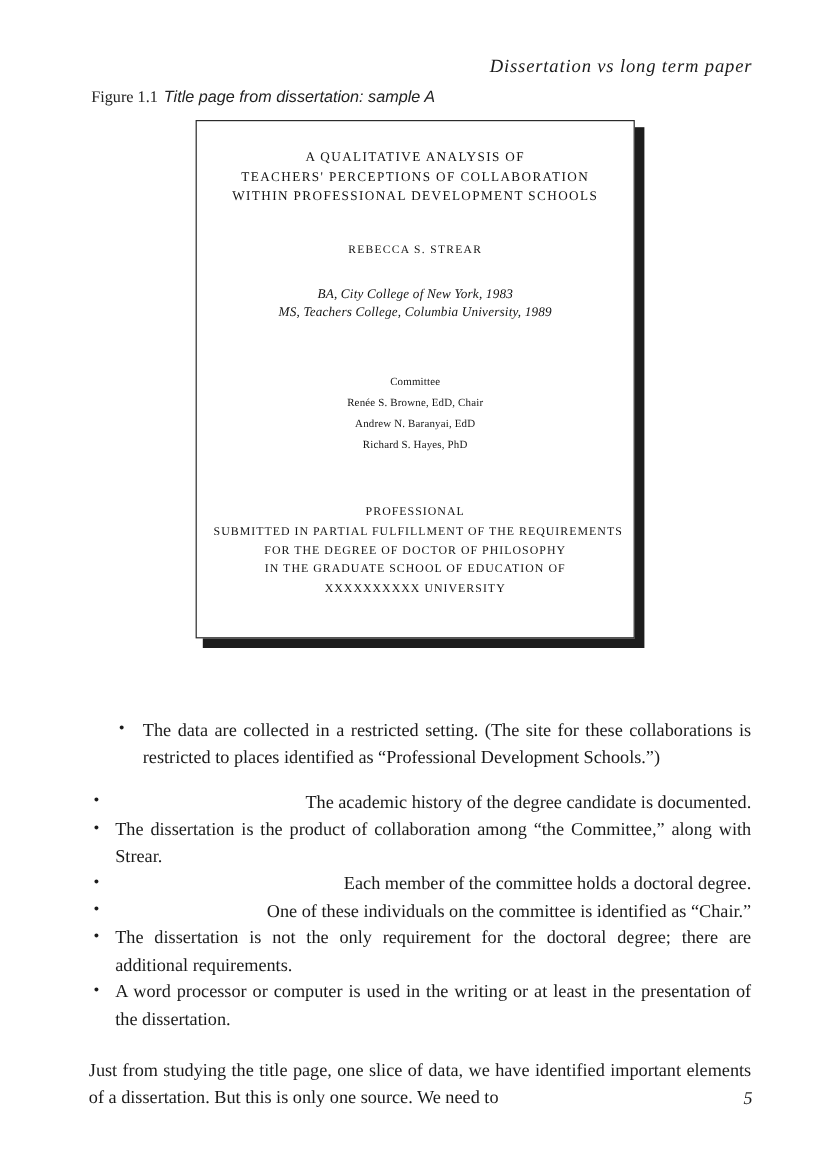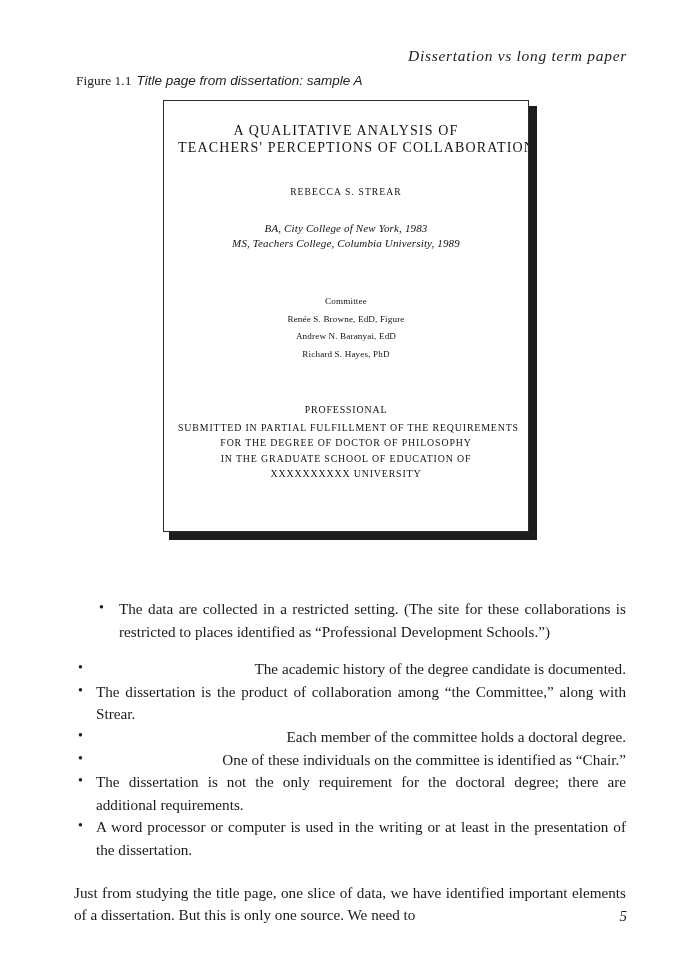--- a/index.html
+++ b/index.html
@@ -81,21 +81,21 @@
     padding: 17px 14px 0 14px;
     text-align: center;
     font-family: "Liberation Serif", serif;
     color: #131313;
   }
 
   .tp-title {
     margin-top: 5px;
   }
   .tp-title .ln {
-    font-size: 14px;
+    font-size: 11px;
     letter-spacing: 1.15px;
     line-height: 16.5px;
     white-space: nowrap;
   }
 
   .tp-author {
     margin-top: 30px;
     font-size: 9.6px;
     letter-spacing: 1.1px;
     white-space: nowrap;
@@ -204,32 +204,33 @@
   </div>
 
   <div class="figure-box-wrap">
     <div class="figure-shadow"></div>
     <div class="figure-box">
       <div class="tp-inner">
 
         <div class="tp-title">
           <div class="ln">A QUALITATIVE ANALYSIS OF</div>
           <div class="ln">TEACHERS' PERCEPTIONS OF COLLABORATION</div>
+          <div class="ln">WITHIN PROFESSIONAL DEVELOPMENT SCHOOLS</div>
         </div>
 
         <div class="tp-author">REBECCA S. STREAR</div>
 
         <div class="tp-degrees">
           <div class="ln">BA, City College of New York, 1983</div>
           <div class="ln">MS, Teachers College, Columbia University, 1989</div>
         </div>
 
         <div class="tp-committee">
           <div class="ln">Committee</div>
-          <div class="ln">Renée S.  Browne, EdD, Figure</div>
+          <div class="ln">Renée S.  Browne, EdD, Chair</div>
           <div class="ln">Andrew N.  Baranyai, EdD</div>
           <div class="ln">Richard S.  Hayes, PhD</div>
         </div>
 
         <div class="tp-statement">
           <div class="ln first">PROFESSIONAL</div>
           <div class="ln">SUBMITTED IN PARTIAL FULFILLMENT OF THE REQUIREMENTS</div>
           <div class="ln">FOR THE DEGREE OF DOCTOR OF PHILOSOPHY</div>
           <div class="ln">IN THE GRADUATE SCHOOL OF EDUCATION OF</div>
           <div class="ln">XXXXXXXXXX  UNIVERSITY</div>

